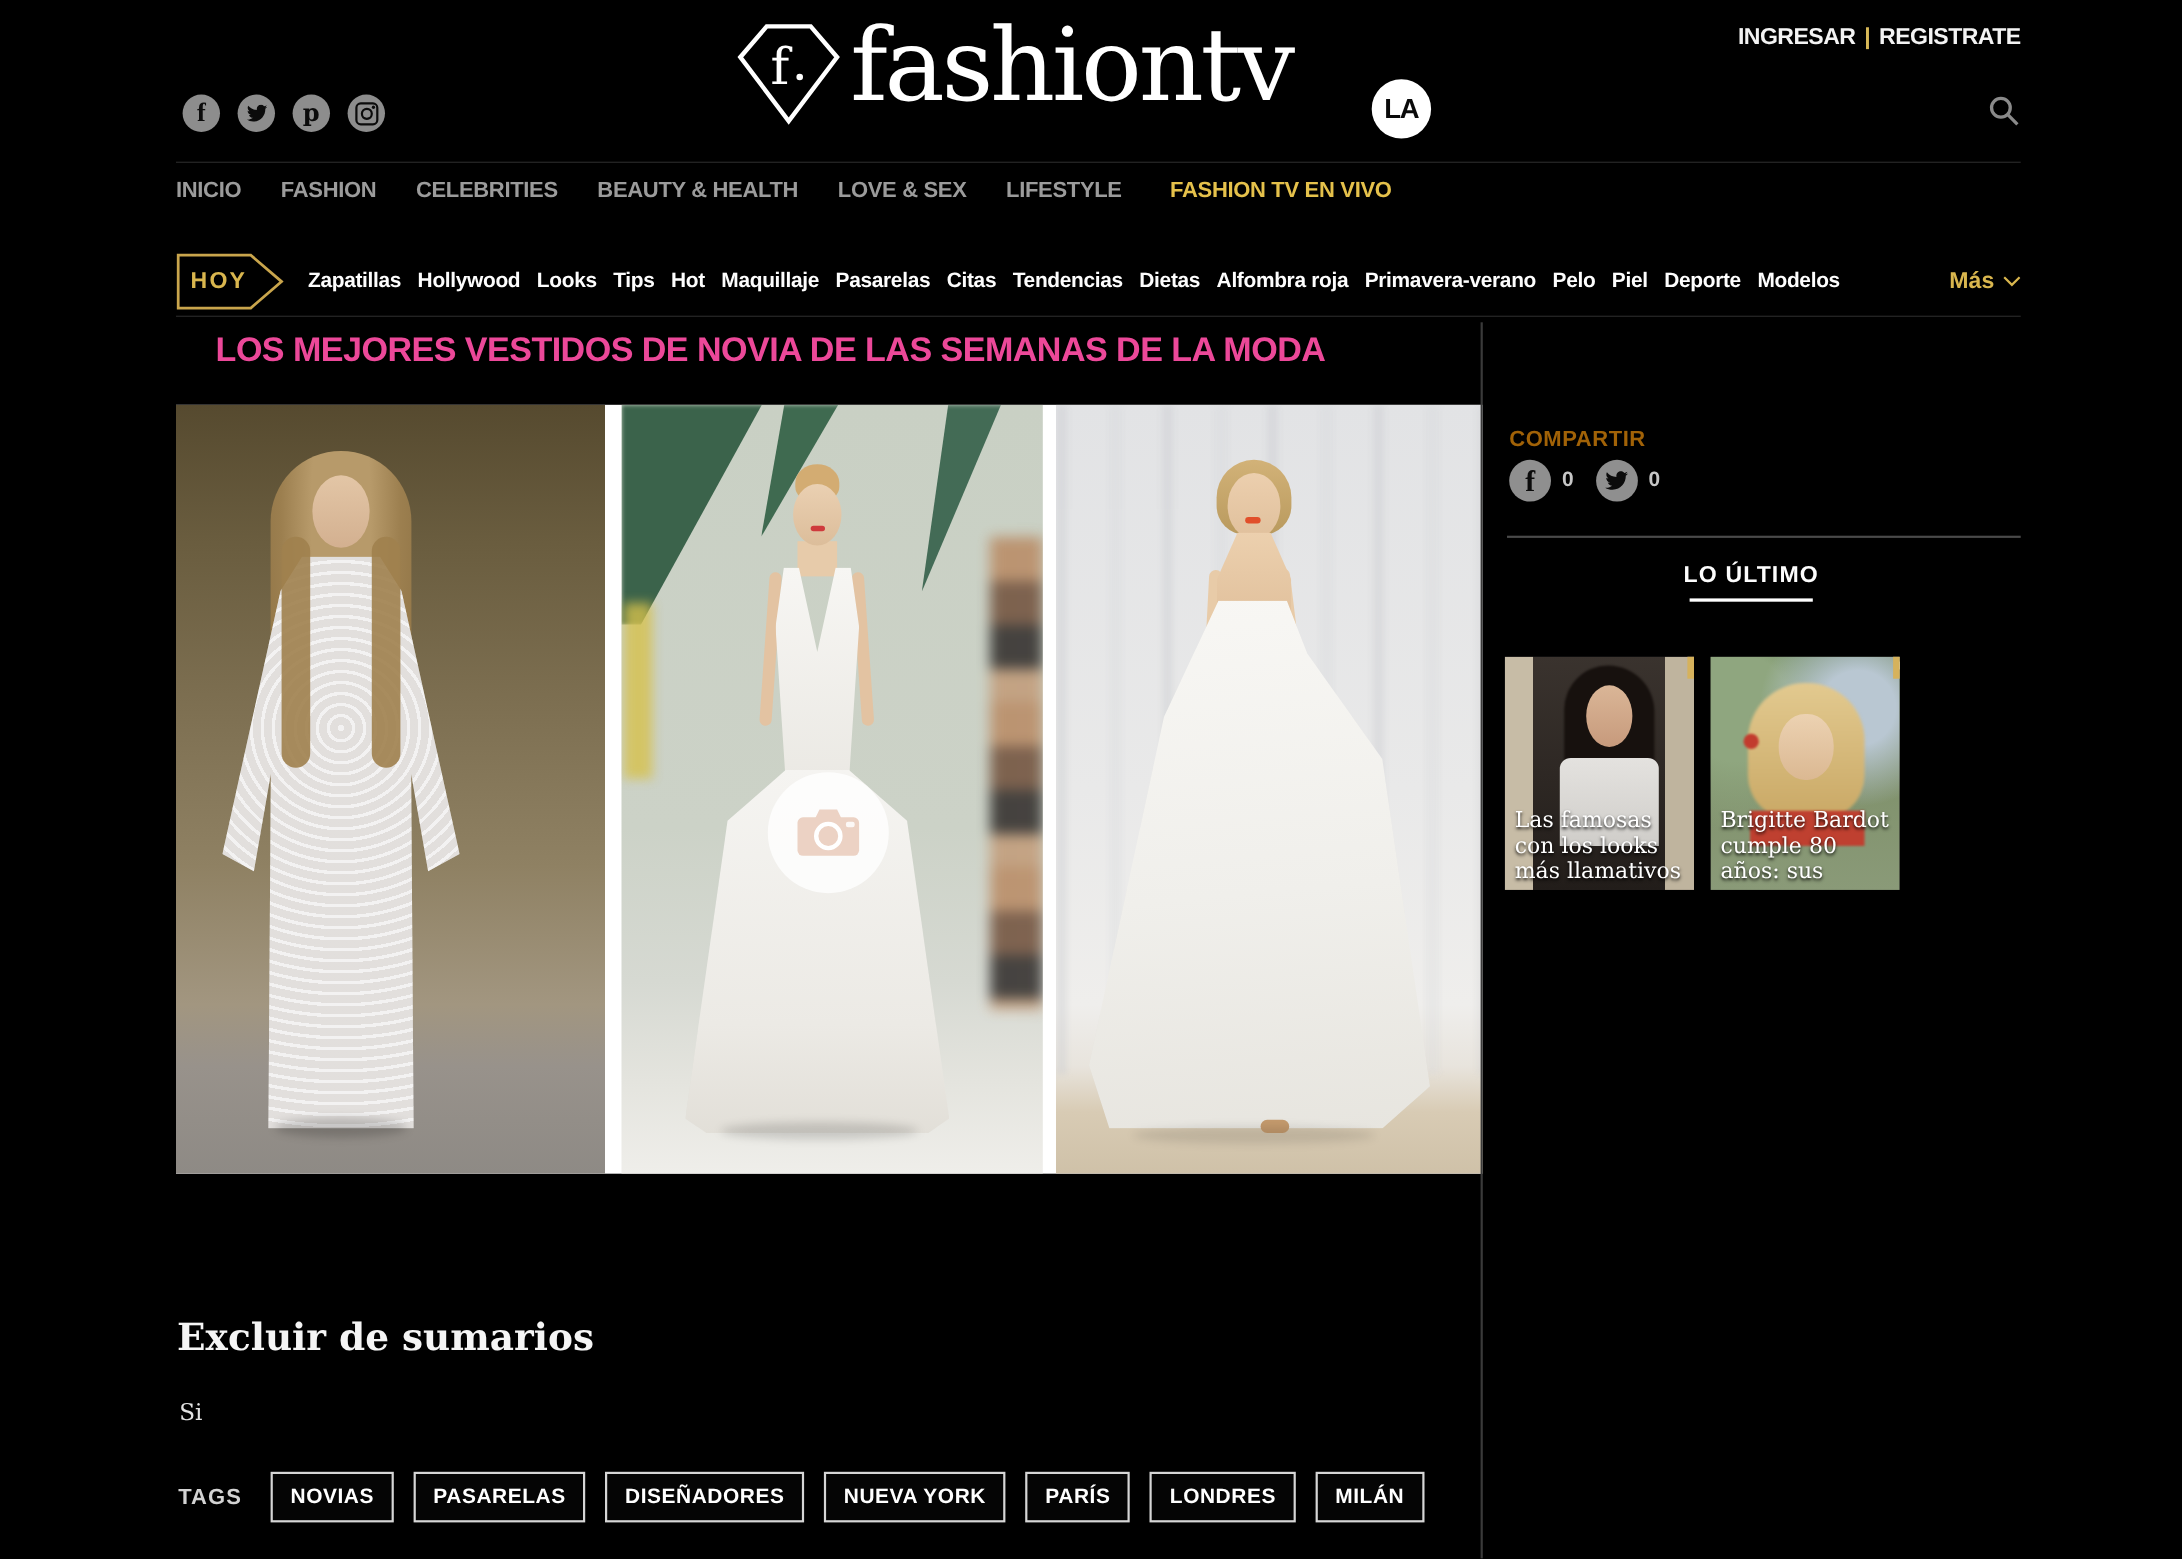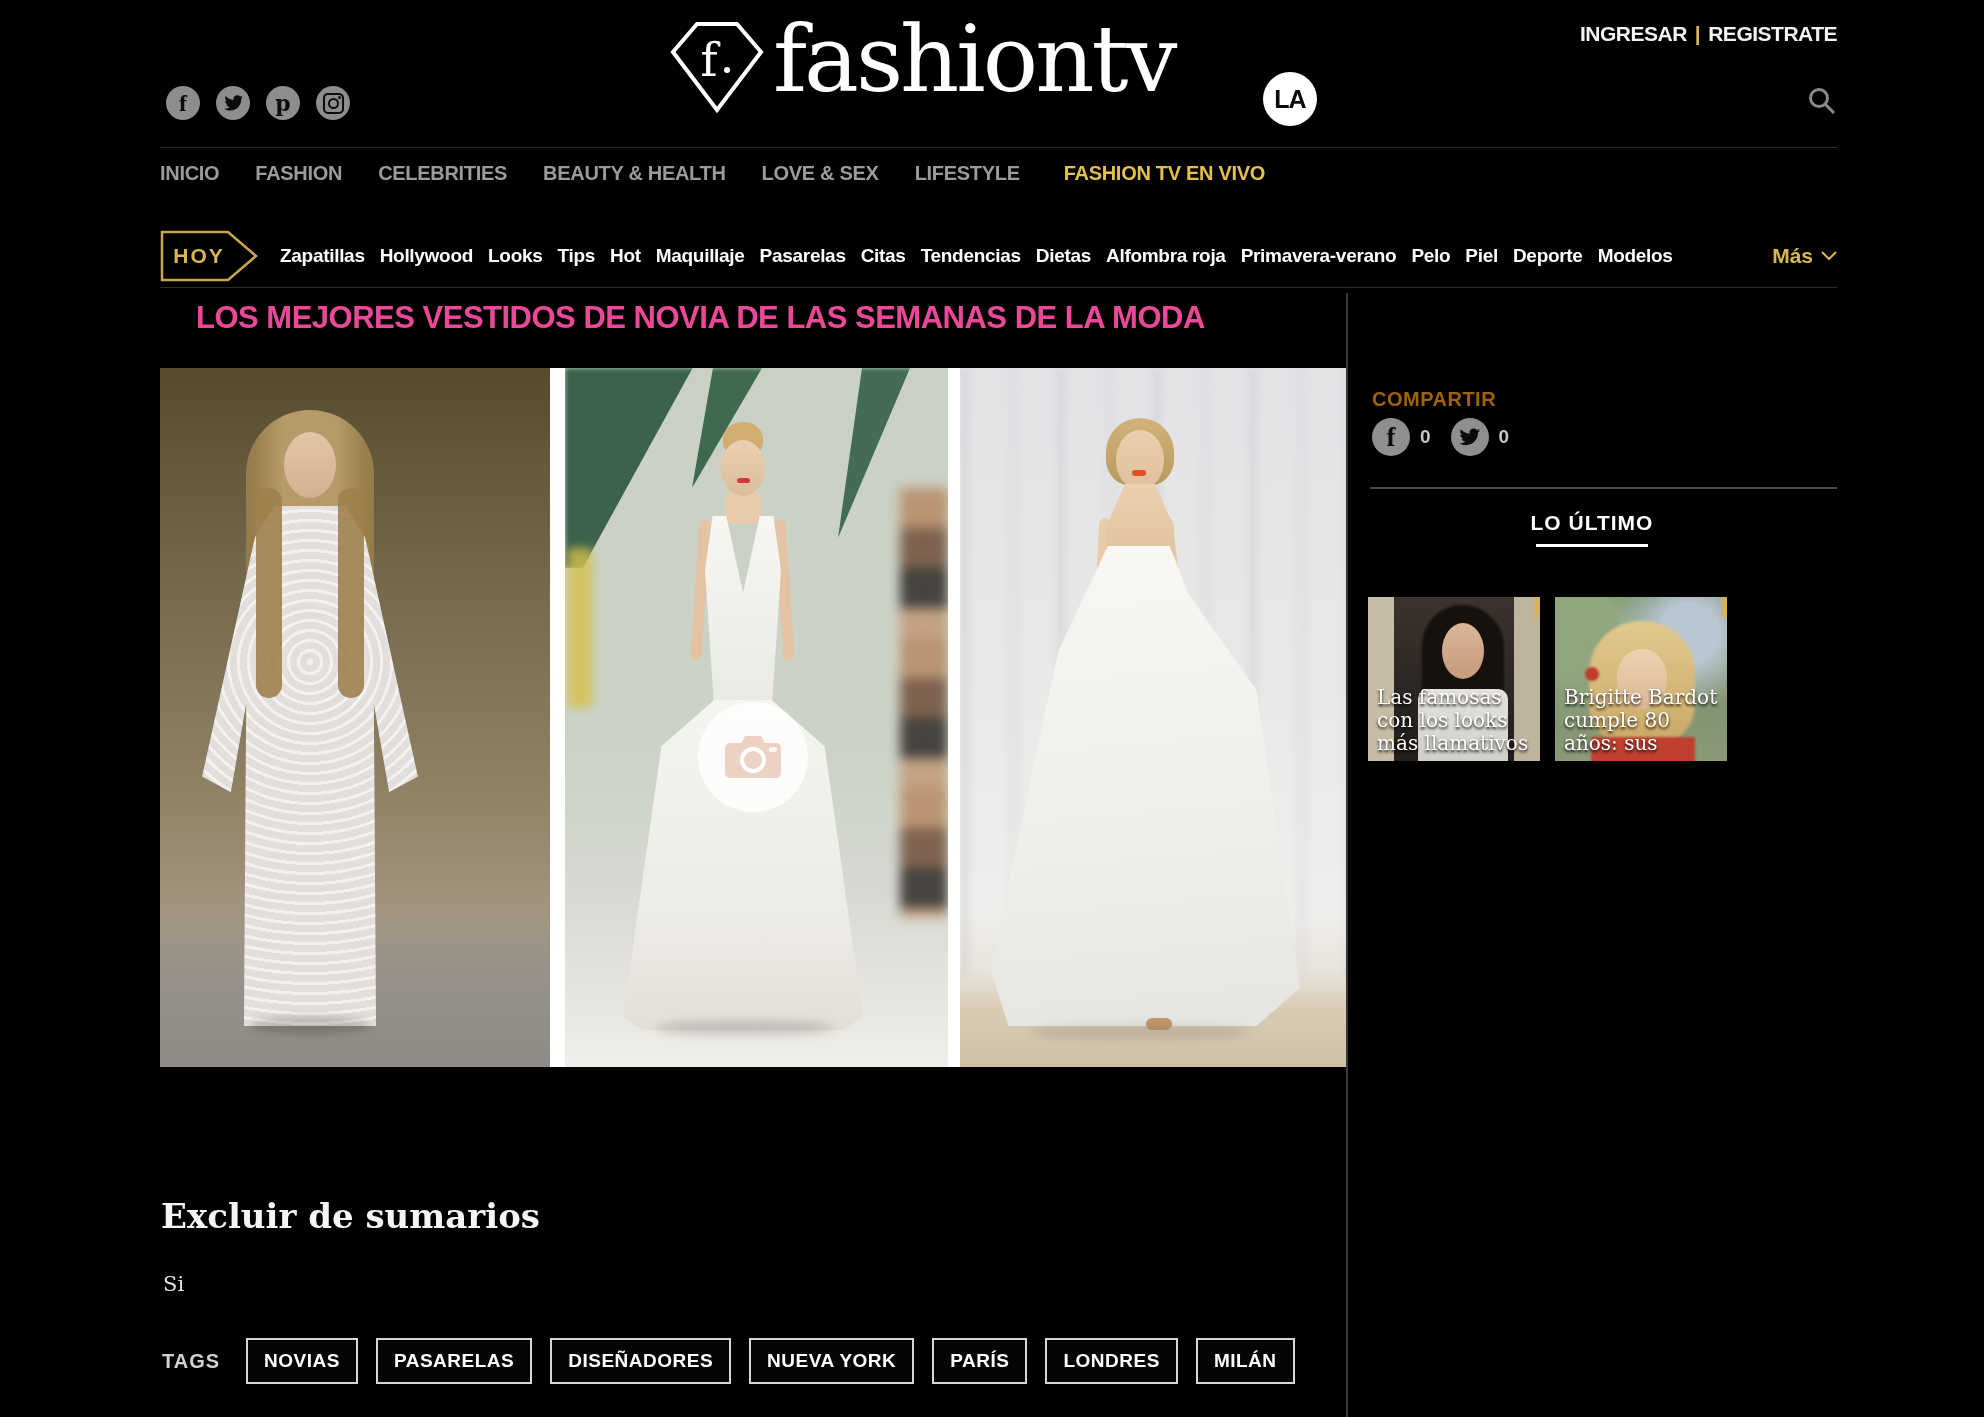--- a/index.html
+++ b/index.html
@@ -13,21 +13,21 @@
   .soc-circle .fb{font-family:"Liberation Serif",serif;font-weight:bold;font-size:24px;line-height:1;}
   .soc-circle .pin{font-family:"DejaVu Serif",serif;font-weight:bold;font-size:22px;line-height:1;}
   .insta{width:17px;height:17px;border:2px solid #0b0b0b;border-radius:5px;position:relative;}
   .insta:before{content:"";position:absolute;left:3px;top:3px;width:7px;height:7px;border:2px solid #0b0b0b;border-radius:50%;}
   .insta:after{content:"";position:absolute;right:1px;top:1px;width:3px;height:3px;background:#0b0b0b;border-radius:50%;}
 
   .logo{position:absolute;left:669px;top:8px;width:660px;height:122px;}
   .logo-diamond{position:absolute;left:0;top:12px;}
   .logo-text{position:absolute;left:104px;top:2px;font-family:"DejaVu Serif",serif;font-size:92px;
              line-height:100px;color:#fff;letter-spacing:-3px;}
-  .logo-la{position:absolute;left:594px;top:64px;width:54px;height:54px;border-radius:50%;background:#fff;
+  .logo-la{position:absolute;left:578px;top:64px;width:54px;height:54px;border-radius:50%;background:#fff;
            display:flex;align-items:center;justify-content:center;font-weight:bold;font-size:25px;color:#0a0a0a;letter-spacing:-1px;}
 
   .auth{position:absolute;right:147px;top:22px;font-weight:bold;font-size:21px;letter-spacing:-0.5px;color:#f3f3f3;}
   .auth .sep{color:#d8b857;padding:0 8px;}
   .auth a{color:#f3f3f3;text-decoration:none;}
   .search-btn{position:absolute;right:147px;top:86px;width:30px;height:30px;}
 
   
   .rule{position:absolute;left:160px;width:1677px;height:1px;background:#2b2b2b;}
   .main-nav{position:absolute;left:160px;top:162px;display:flex;align-items:center;}
@@ -115,21 +115,21 @@
   .v-divider{position:absolute;left:1346px;top:293px;width:2px;height:1124px;background:#3a3a3a;}
   .share-label{position:absolute;left:1372px;top:388px;color:#a16207;font-weight:bold;font-size:20px;letter-spacing:0.5px;}
   .share-row{position:absolute;left:1372px;top:418px;display:flex;align-items:center;}
   .share-circle{width:38px;height:38px;border-radius:50%;background:#8f8f8f;display:flex;align-items:center;justify-content:center;color:#0b0b0b;cursor:pointer;}
   .share-circle .fb{font-family:"Liberation Serif",serif;font-weight:bold;font-size:27px;line-height:1;}
   .share-count{color:#c6c6c6;font-weight:bold;font-size:19px;margin:0 20px 0 10px;}
   .h-divider{position:absolute;left:1370px;top:487px;width:467px;height:2px;background:#4a4a4a;}
   .latest-label{position:absolute;left:1346px;top:511px;width:492px;text-align:center;color:#fdfdfd;font-weight:bold;font-size:21px;letter-spacing:1px;}
   .latest-underline{position:absolute;left:1536px;top:544px;width:112px;height:3px;background:#fff;}
 
-  .thumb{position:absolute;top:597px;width:172px;height:164px;overflow:hidden;cursor:pointer;background:#222;}
+  .thumb{position:absolute;top:597px;width:172px;height:212px;overflow:hidden;cursor:pointer;background:#222;}
   .thumb *{position:absolute;}
   .t1{left:1368px;}
   .t2{left:1555px;}
   .t1-bg{left:0;top:0;right:0;bottom:0;
          background:linear-gradient(90deg,#c7bca6 0 26px,rgba(199,188,166,0) 26px),
                     linear-gradient(270deg,#bfb49e 0 26px,rgba(191,180,158,0) 26px),
                     linear-gradient(180deg,#3a332e,#221d1a);}
   .t1-hair{left:54px;top:8px;width:82px;height:124px;background:#17110e;border-radius:40px 42px 30px 30px;filter:blur(1px);}
   .t1-face{left:74px;top:26px;width:42px;height:56px;border-radius:50%;background:linear-gradient(#dab697,#c79a7c);}
   .t1-top{left:50px;top:92px;width:90px;height:80px;border-radius:10px 10px 0 0;background:linear-gradient(#e4e2df,#cfcdc9);filter:blur(.5px);}

